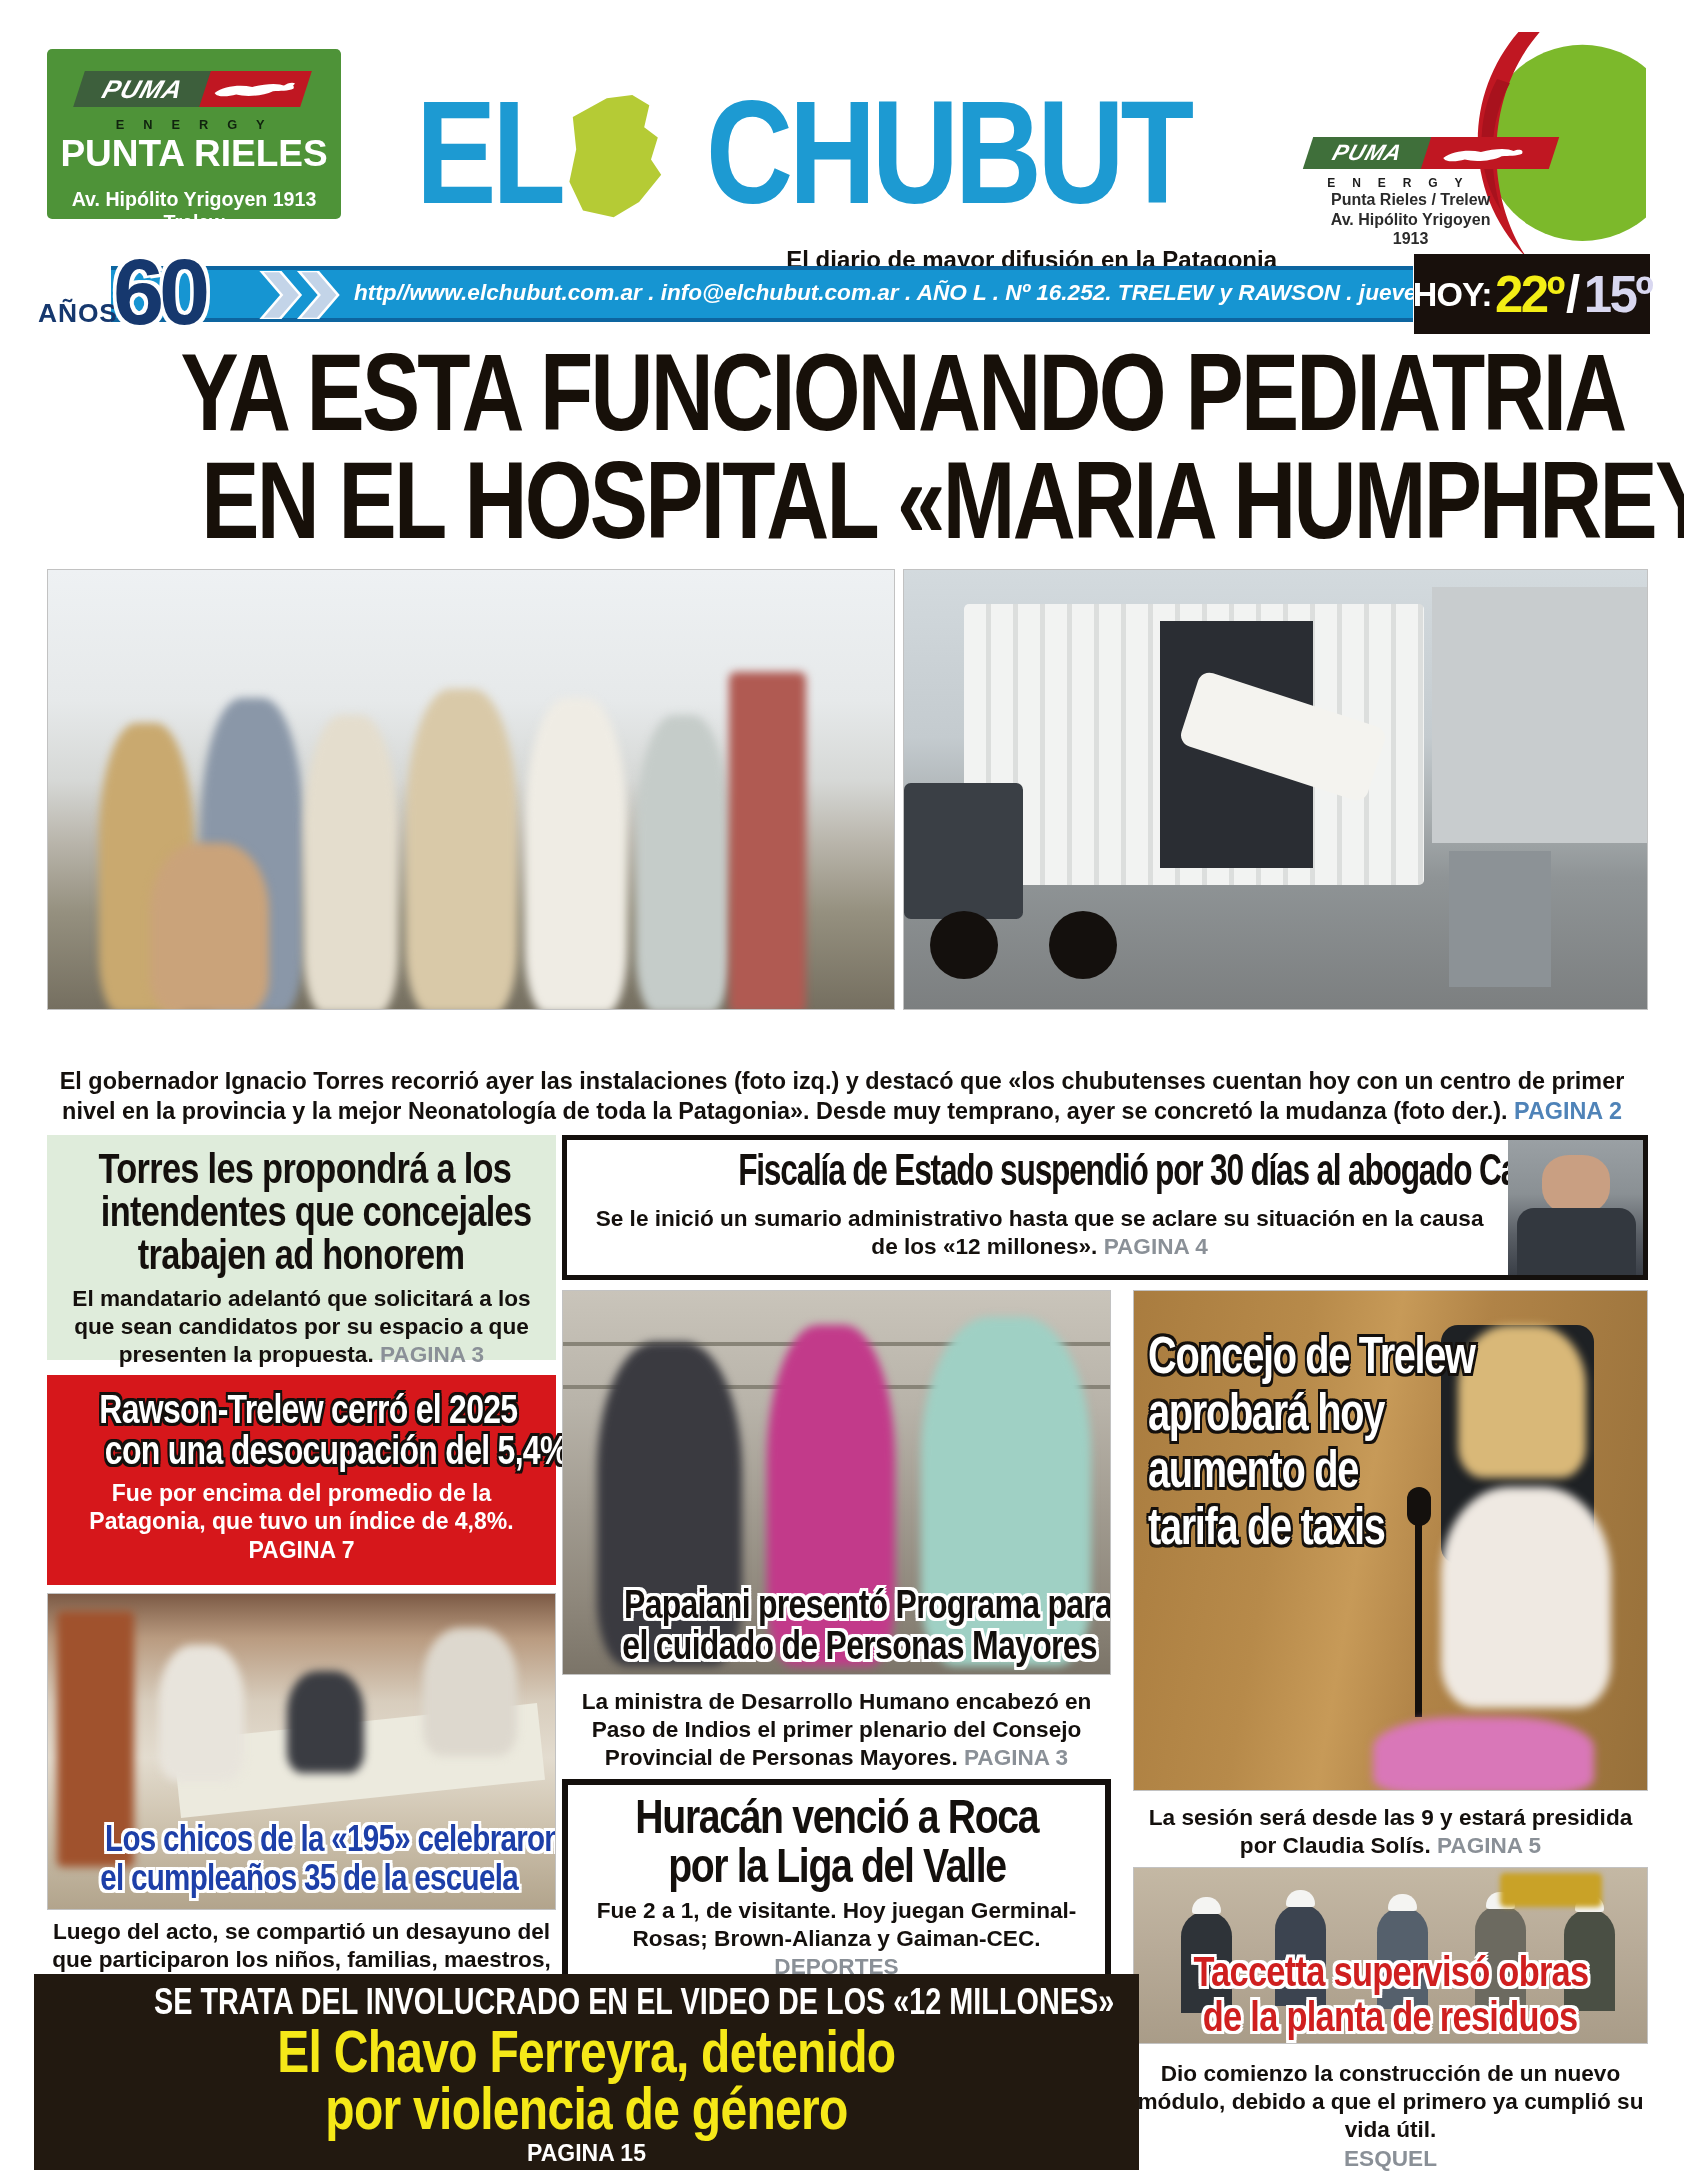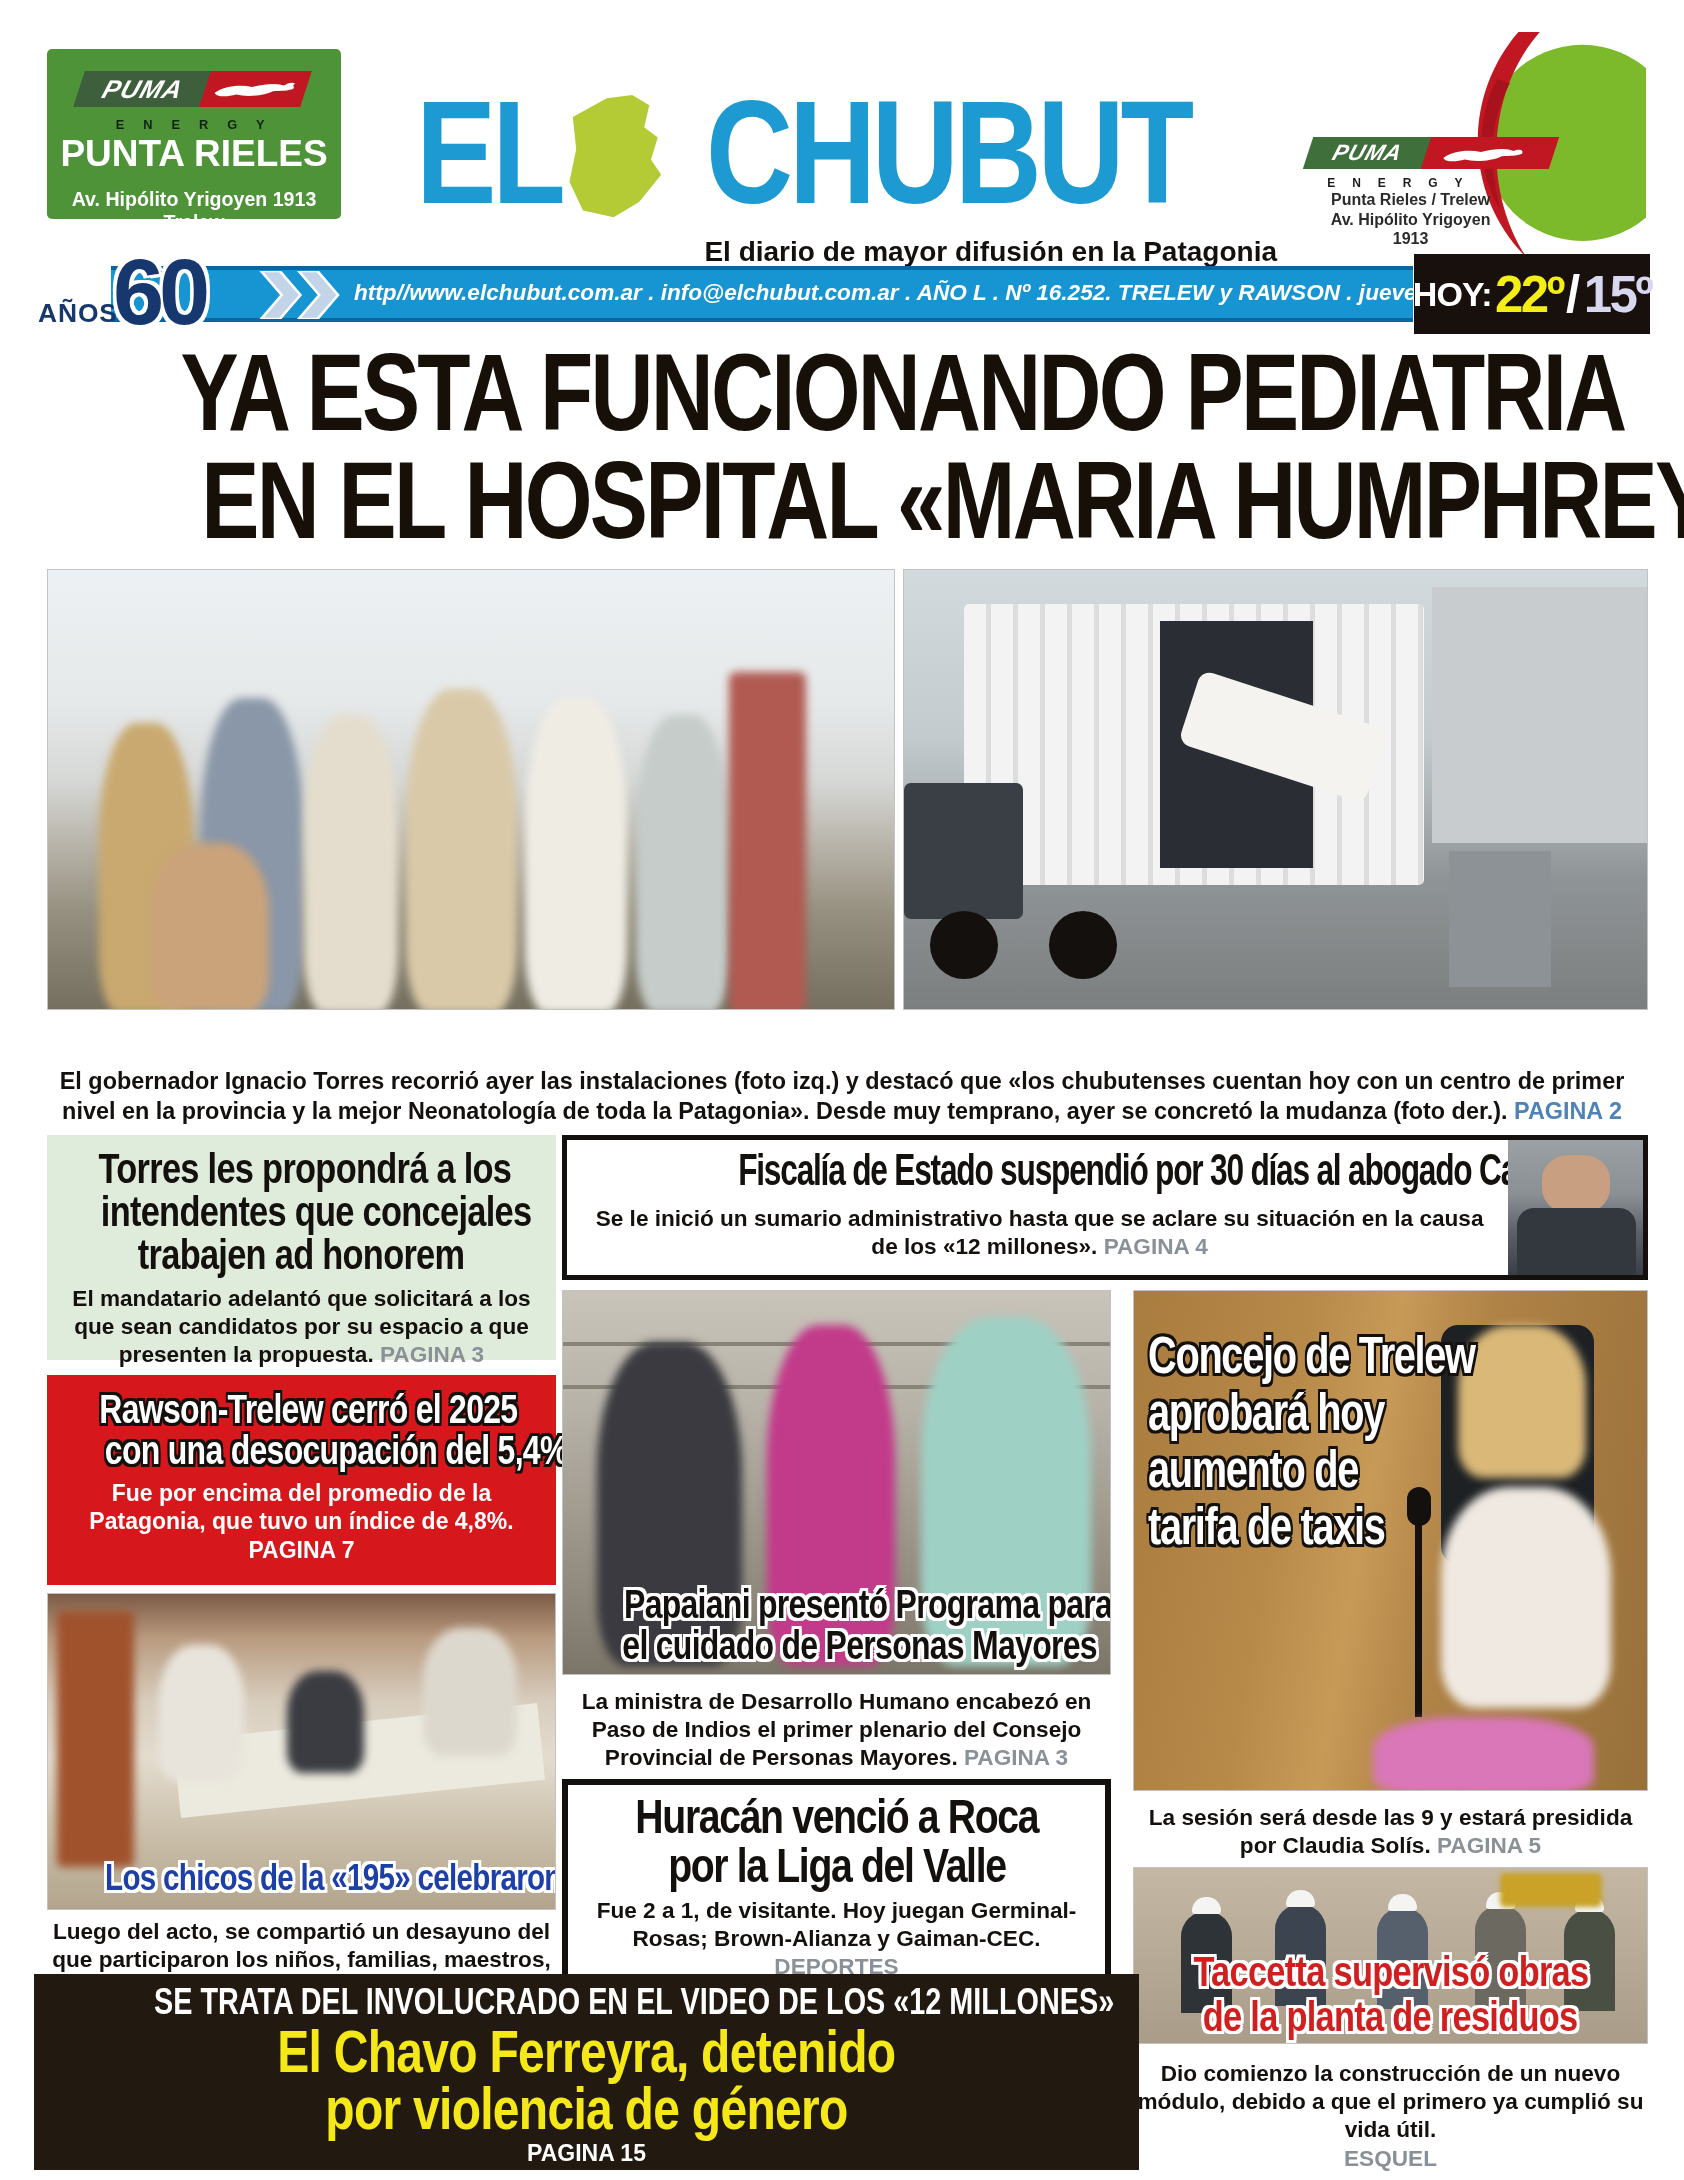--- a/index.html
+++ b/index.html
@@ -33,21 +33,21 @@
   .ad-right .puma-red { left:118px; width:128px; height:32px; background:#c01722; }
   .ad-right .energy { text-align:left; padding-left:19px; letter-spacing:6.8px; font-size:12px; color:#1c1c1c; }
   .ad-right .small { font-size:16px; font-weight:bold; color:#2b2b2b; text-align:left; padding-left:8.5px; line-height:1.2; }
   .ad-right .small.c { text-align:center; width:196px; }
 
   
   .masthead { position:absolute; left:366px; top:60px; width:911px; text-align:right; }
   .mast-row { display:flex; align-items:flex-end; justify-content:center; height:166px; }
   .mast-word { color:#1d9ad2; font-weight:bold; font-size:147px; letter-spacing:-5.1px; line-height:1; display:inline-block; transform:scaleX(.82); transform-origin:center; }
   .map-shape { margin:0 -15.3px 5.1px -12px; }
-  .tagline { font-size:28px; font-weight:bold; color:#14100d; margin-top:10px; letter-spacing:0px; }
+  .tagline { font-size:24px; font-weight:bold; color:#14100d; margin-top:20px; letter-spacing:0px; }
 
   
   .infobar { position:absolute; left:111px; top:266px; width:1302px; height:56px; background:#1695d2; border-top:4.3px solid #0d65a0; border-bottom:4.3px solid #0d65a0; }
   .info-text { position:absolute; left:243px; top:10.2px; color:#fff; font-weight:bold; font-style:italic; font-size:22.6px; white-space:nowrap; }
   .anios { position:absolute; left:38px; top:252px; width:196px; height:85px; }
   .anios .word { position:absolute; left:0; bottom:8.5px; font-size:26.4px; font-weight:800; color:#16386e; letter-spacing:0.9px; }
   .anios .num { position:absolute; left:75px; top:-12px; font-size:92px; font-weight:800; color:#16386e; letter-spacing:-5.1px; text-shadow:-3.4px -3.4px 0 #fff,3.4px -3.4px 0 #fff,-3.4px 3.4px 0 #fff,3.4px 3.4px 0 #fff; }
   .chevrons { position:absolute; left:256px; top:271px; }
   .weather { position:absolute; left:1414px; top:254px; width:236px; height:80px; background:#18100c; display:flex; align-items:center; justify-content:center; gap:3.4px; }
   .weather .hoy { color:#fff; font-weight:800; font-size:34px; letter-spacing:-0.9px; }
@@ -256,20 +256,21 @@
   </div>
 
   <div class="photo photo-escuela">
     <div class="shape blurred" style="left:8.5px;top:17px;width:77px;height:256px;background:#a0522d;border-radius:5.1px;"></div>
     <div class="shape" style="left:128px;top:128px;width:366px;height:77px;background:#eceade;transform:rotate(-6deg);"></div>
     <div class="shape blurred" style="left:111px;top:51px;width:85px;height:136px;background:#e8e4dc;"></div>
     <div class="shape blurred" style="left:375px;top:34px;width:94px;height:128px;background:#ddd8ce;"></div>
     <div class="shape blurred" style="left:239px;top:77px;width:77px;height:102px;background:#3a3c42;"></div>
     <div class="escuela-overlay outline-w">
       <div><span class="cond">Los chicos de la «195» celebraron</span></div>
+      <div><span class="cond">el cumpleaños 35 de la escuela</span></div>
     </div>
   </div>
   <p class="caption-escuela">
     <span>Luego del acto, se compartió un desayuno del que participaron los niños, familias, maestros, directivos y auxiliares.</span>
     <span class="pg pg-gray">PAGINA 8</span>
   </p>
 
   <div class="box-fiscalia">
     <div class="fisc-hl">
       <span class="cond" style="transform:scaleX(.72);">Fiscalía de Estado suspendió por 30 días al abogado Castro</span>

